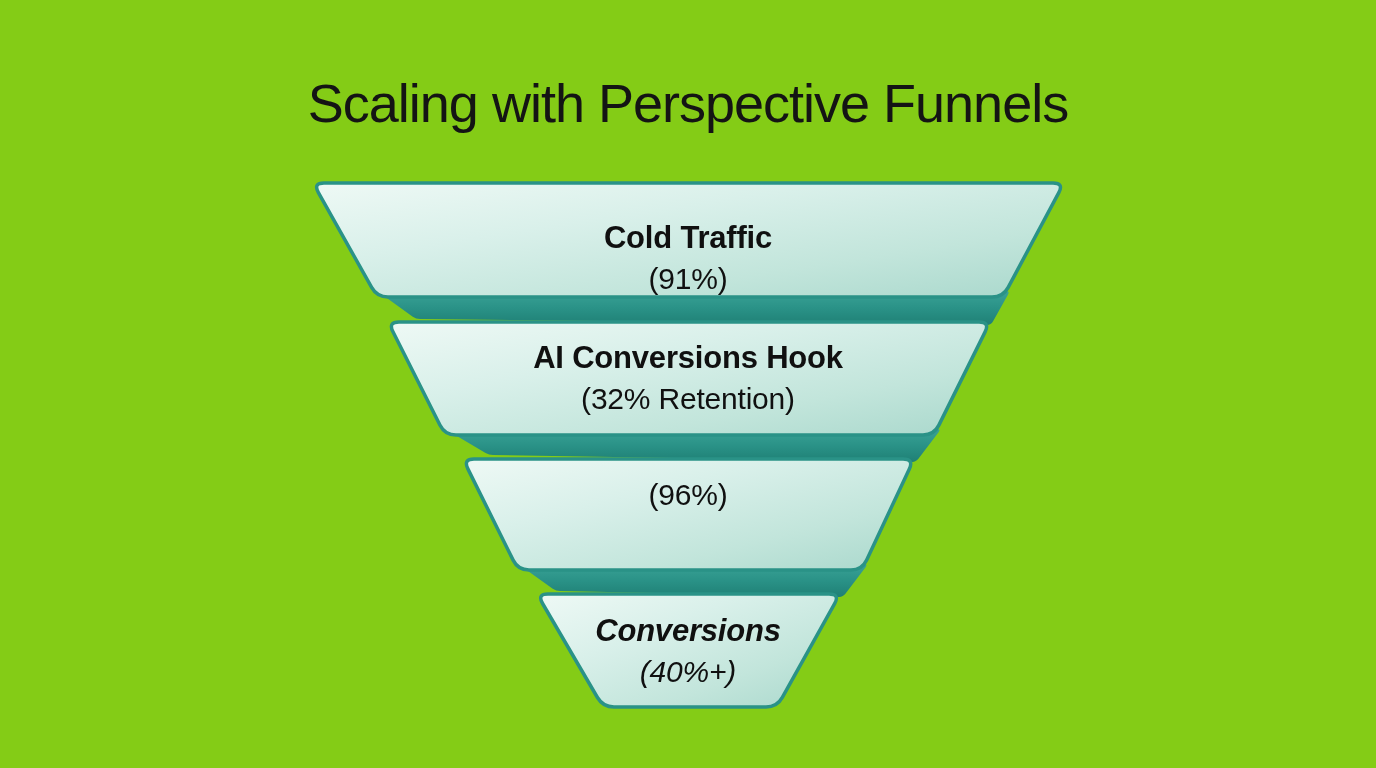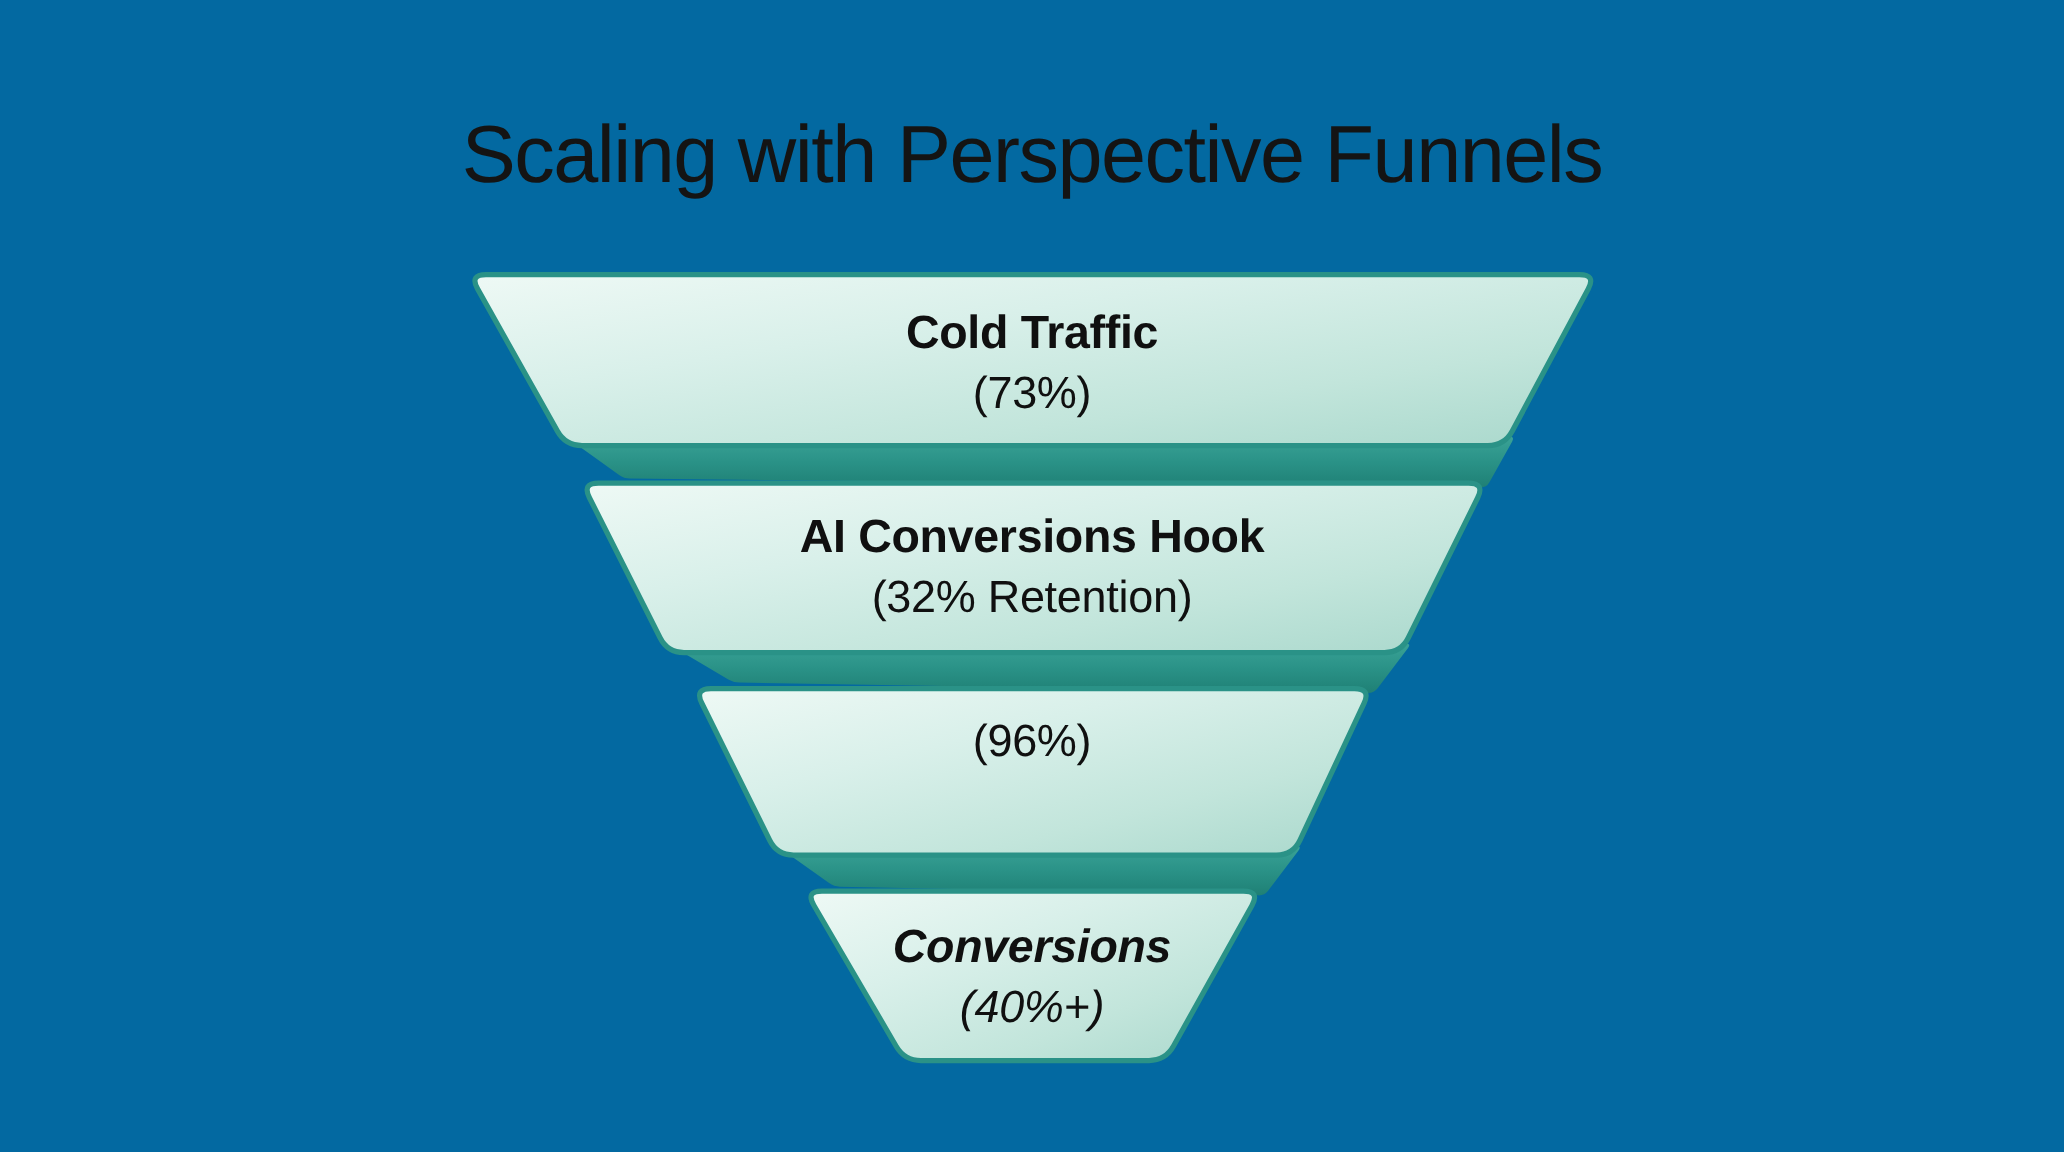--- a/index.html
+++ b/index.html
@@ -8,21 +8,21 @@
     width: 1376px;
     height: 768px;
     background: #ffffff;
     overflow: hidden;
     font-family: "Liberation Sans", "DejaVu Sans", sans-serif;
   }
   .stage-wrap {
     position: relative;
     width: 1376px;
     height: 768px;
-    background: #0369a1;
+    background: #84cc16;
   }
   .page-title {
     position: absolute;
     top: 72px;
     left: 0;
     width: 1376px;
     text-align: center;
     font-size: 54px;
     font-weight: 500;
     letter-spacing: -1px;
@@ -46,21 +46,21 @@
     font-weight: 700;
     line-height: 41px;
     letter-spacing: -0.2px;
   }
   .tier-value {
     font-size: 30px;
     font-weight: 400;
     line-height: 42px;
     letter-spacing: -0.2px;
   }
-  .t1 { top: 201px; }
+  .t1 { top: 217px; }
   .t2 { top: 337px; }
   .t3 { top: 474px; }
   .t4 { top: 610px; font-style: italic; }
 </style>
 </head>
 <body>
 
 <div class="stage-wrap">
 
   <div class="page-title">Scaling with Perspective Funnels</div>
@@ -87,21 +87,21 @@
     <g id="tier-layer">
         <path d="M318.38488232378404,192.5918216392403Q313,183 324,183L1053,183Q1064,183 1058.8102869085424,192.69880807255996L1008.1897130914575,287.30119192744Q1003,297 992,297L388,297Q377,297 371.61511767621596,287.40817836075973Z" fill="url(#tierGrad)" stroke="#2a9287" stroke-width="3.5" stroke-linejoin="round"></path>
         <path d="M392.954084343182,331.82125492595725Q388,322 399,322L979,322Q990,322 985.1155701637216,331.8560816339189L938.8844298362784,425.1439183660811Q934,435 923,435L456,435Q445,435 440.045915656818,425.17874507404275Z" fill="url(#tierGrad)" stroke="#2a9287" stroke-width="3.5" stroke-linejoin="round"></path>
         <path d="M467.8837989562979,468.8563942572557Q463,459 474,459L903,459Q914,459 909.3335266659174,468.9611257708301L866.6664733340826,560.0388742291699Q862,570 851,570L529,570Q518,570 513.1162010437021,560.1436057427443Z" fill="url(#tierGrad)" stroke="#2a9287" stroke-width="3.5" stroke-linejoin="round"></path>
         <path d="M542.5478068264803,603.4985177483678Q537,594 548,594L829,594Q840,594 834.6434957620801,603.607698077539L782.3565042379199,697.392301922461Q777,707 766,707L614,707Q603,707 597.4521931735197,697.5014822516322Z" fill="url(#tierGrad)" stroke="#2a9287" stroke-width="3.5" stroke-linejoin="round"></path>
       </g>
   </svg>
 
   <div class="tier-text t1">
     <div class="tier-label">Cold Traffic</div>
-    <div class="tier-value">(73%)</div>
+    <div class="tier-value">(91%)</div>
   </div>
 
   <div class="tier-text t2">
     <div class="tier-label">AI Conversions Hook</div>
     <div class="tier-value">(32% Retention)</div>
   </div>
 
   <div class="tier-text t3">
     <div class="tier-value">(96%)</div>
   </div>

